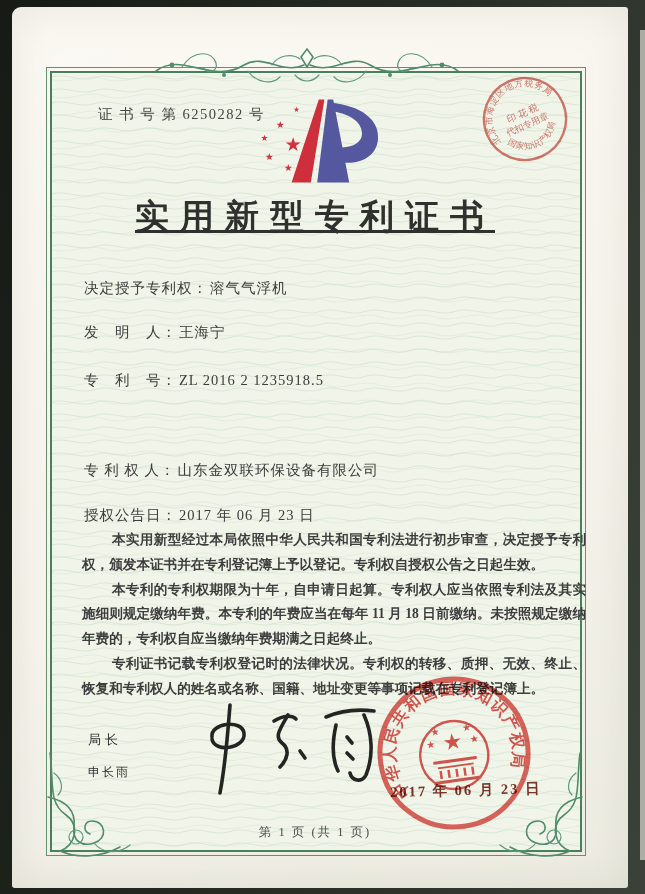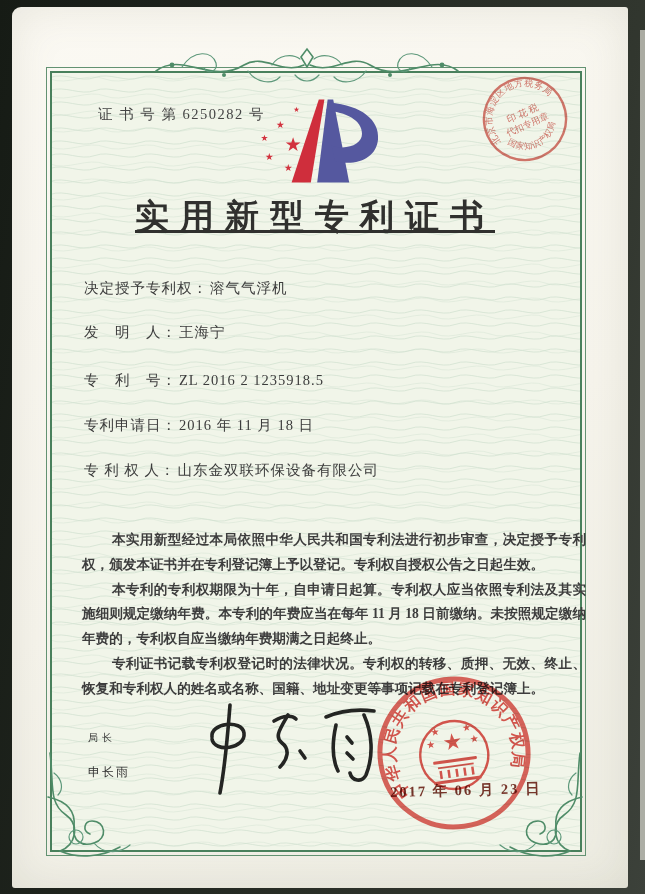--- a/index.html
+++ b/index.html
@@ -31,21 +31,21 @@
            font-size:34px; font-weight:700; color:#30302e; letter-spacing:11px;text-decoration:underline; }
 
   .field { position:absolute; left:72px; font-size:14.5px; color:#3c3c3c; letter-spacing:1px; white-space:nowrap; }
   .f1{top:272px} .f2{top:316px} .f3{top:364px} .f4{top:409px} .f5{top:454px} .f6{top:499px}
   .field .val { margin-left:2px;text-align:right; }
 
   .paras { position:absolute; left:70px; top:521px; width:504px; font-size:13.6px;
            line-height:24.8px; color:#3d3d3d; text-align:justify;font-weight:bold; }
   .paras p { margin:0; text-indent:2.2em; }
 
-  .sig-title { position:absolute; left:76px; top:724px; font-size:10px; color:#2f2f2f; letter-spacing:4px; font-family:"Liberation Sans",sans-serif; }
+  .sig-title { position:absolute; left:76px; top:724px; font-size:13px; color:#2f2f2f; letter-spacing:4px; font-family:"Liberation Sans",sans-serif; }
   .sig-name  { position:absolute; left:76px; top:757px; font-size:12px; color:#2f2f2f; letter-spacing:2px; font-family:"Liberation Sans",sans-serif; }
   .sig-script { position:absolute; left:178px; top:692px; width:205px; height:100px; mix-blend-mode:multiply; }
 
   .seal { position:absolute; left:362px; top:666px; width:160px; height:160px;
           transform:rotate(-8deg); opacity:.95; mix-blend-mode:multiply; }
   .seal-date { position:absolute; left:378px; top:774px; font-size:14.5px; font-weight:bold;
                color:#7d372e; letter-spacing:2px; transform:rotate(-1.5deg); mix-blend-mode:multiply; }
 
   .tax-stamp { position:absolute; left:463px; top:62px; width:100px; height:100px;
                transform:rotate(-24deg); opacity:.9; mix-blend-mode:multiply; }
@@ -150,25 +150,25 @@
 
     <div class="field f1">
       <span>决定授予专利权：</span><span class="val">溶气气浮机</span>
     </div>
     <div class="field f2">
       <span>发　明　人：</span><span class="val">王海宁</span>
     </div>
     <div class="field f3">
       <span>专　利　号：</span><span class="val">ZL 2016 2 1235918.5</span>
     </div>
-    <div class="field f4">
-      <span>专利申请日：</span><span class="val">2016 年 11 月 18 日</span>
-    </div>
     <div class="field f5">
       <span>专 利 权 人：</span><span class="val">山东金双联环保设备有限公司</span>
+    </div>
+    <div class="field f6">
+      <span>授权公告日：</span><span class="val">2017 年 06 月 23 日</span>
     </div>
 
     <div class="paras">
       <p>本实用新型经过本局依照中华人民共和国专利法进行初步审查，决定授予专利权，颁发本证书并在专利登记簿上予以登记。专利权自授权公告之日起生效。</p>
       <p>本专利的专利权期限为十年，自申请日起算。专利权人应当依照专利法及其实施细则规定缴纳年费。本专利的年费应当在每年 11 月 18 日前缴纳。未按照规定缴纳年费的，专利权自应当缴纳年费期满之日起终止。</p>
       <p>专利证书记载专利权登记时的法律状况。专利权的转移、质押、无效、终止、恢复和专利权人的姓名或名称、国籍、地址变更等事项记载在专利登记簿上。</p>
     </div>
 
     <div class="sig-title">局长</div>
     <div class="sig-name">申长雨</div>
@@ -213,16 +213,17 @@
           <rect x="79" y="96" width="2.5" height="8"></rect>
           <rect x="87" y="96" width="2.5" height="8"></rect>
           <rect x="95" y="96" width="2.5" height="8"></rect>
           <rect x="56" y="106" width="48" height="3" rx="1"></rect>
         </g>
       </g>
     </svg>
 
     <div class="seal-date">2017 年 06 月 23 日</div>
 
+    <div class="footer">第 1 页 (共 1 页)</div>
 
   </div>
   <div class="right-sliver"></div>
 </div>
 
 </body></html>

